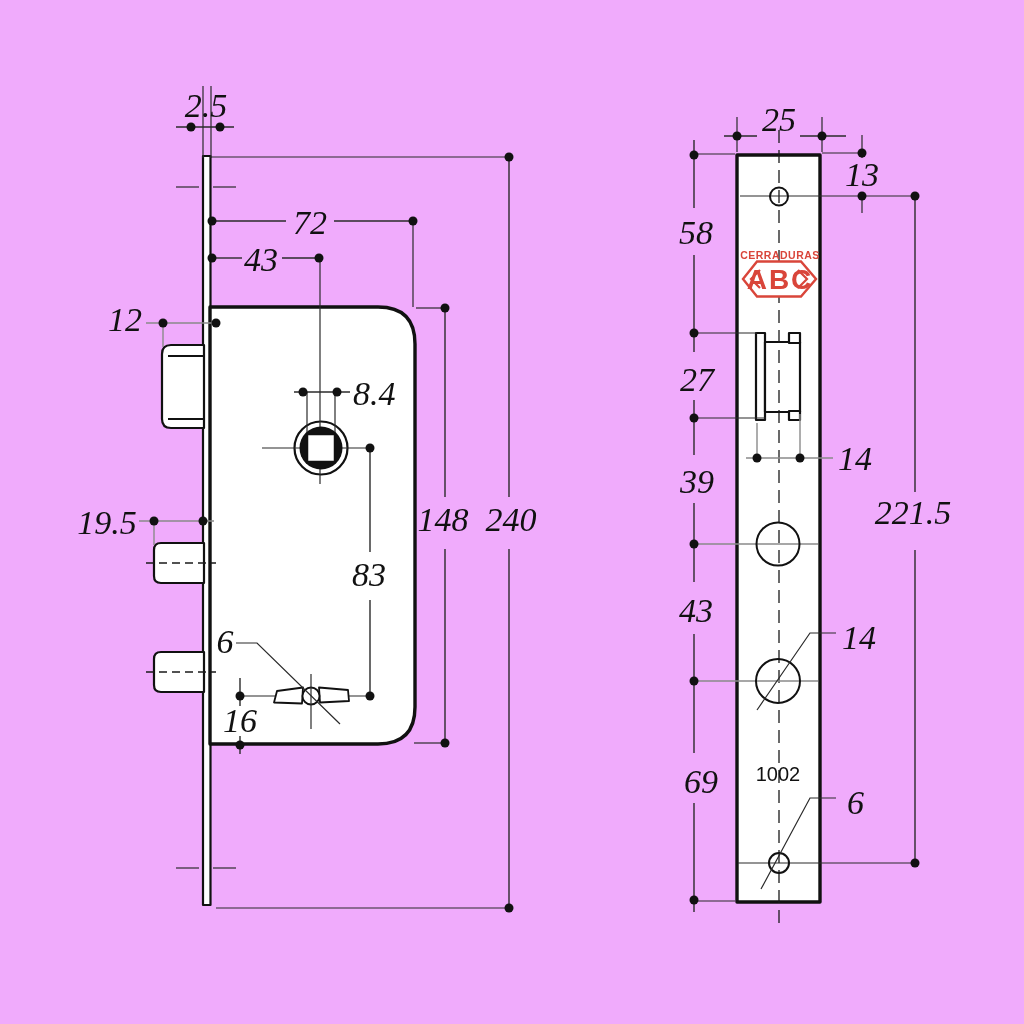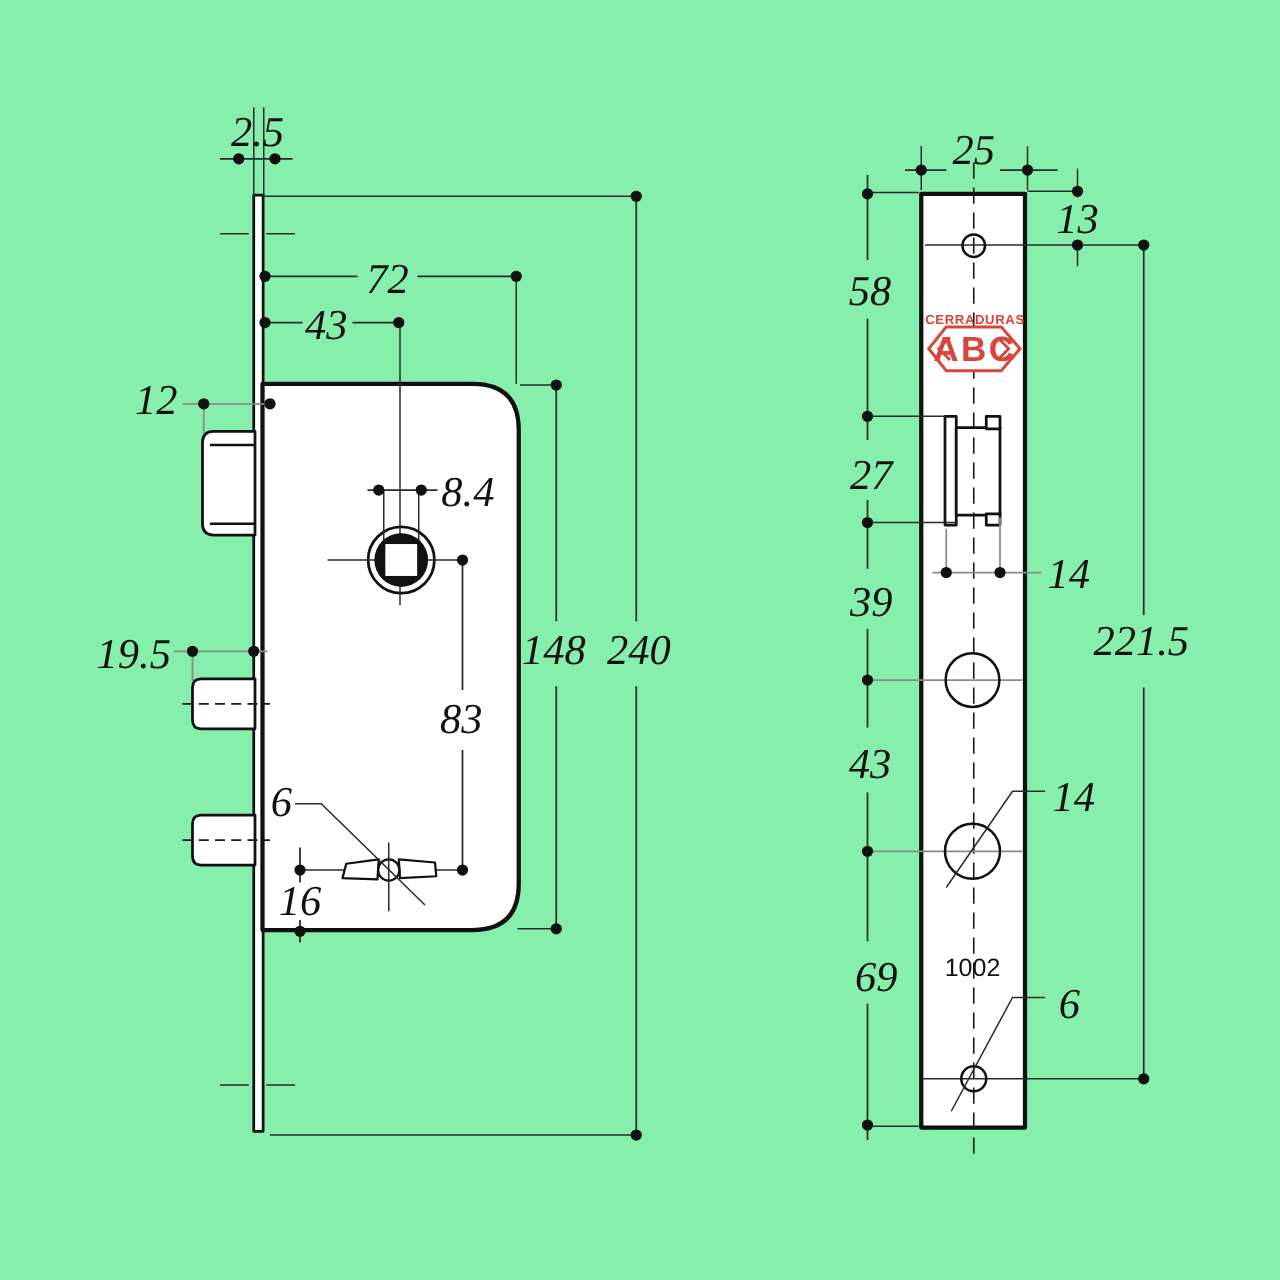--- a/index.html
+++ b/index.html
@@ -1,16 +1,16 @@
 <!DOCTYPE html>
 <html><head>
 <meta charset="utf-8">
 <style>
   html,body{margin:0;padding:0;background:#fff;}
-  #canvas{position:relative;width:1024px;height:1024px;background:#86efac;overflow:hidden;
+  #canvas{position:relative;width:1024px;height:1024px;background:#f0abfc;overflow:hidden;
           font-family:"Liberation Serif","DejaVu Serif",serif;}
   svg{position:absolute;left:0;top:0;}
   .obj   {fill:#fff;stroke:#111;stroke-width:3.4;stroke-linejoin:round;}
   .obj2  {fill:#fff;stroke:#111;stroke-width:2.2;stroke-linejoin:round;}
   .inner {fill:none;stroke:#111;stroke-width:2;}
   .dim   {stroke:#2a2a2a;stroke-width:1.4;fill:none;}
   .thin  {stroke:#2a2a2a;stroke-width:1.2;fill:none;}
   .gray  {stroke:#8a8a8a;stroke-width:1.4;fill:none;}
   .dash  {stroke:#1a1a1a;stroke-width:1.3;fill:none;stroke-dasharray:13 7;}
   .dash2 {stroke:#1a1a1a;stroke-width:1.4;fill:none;stroke-dasharray:8 5;}

